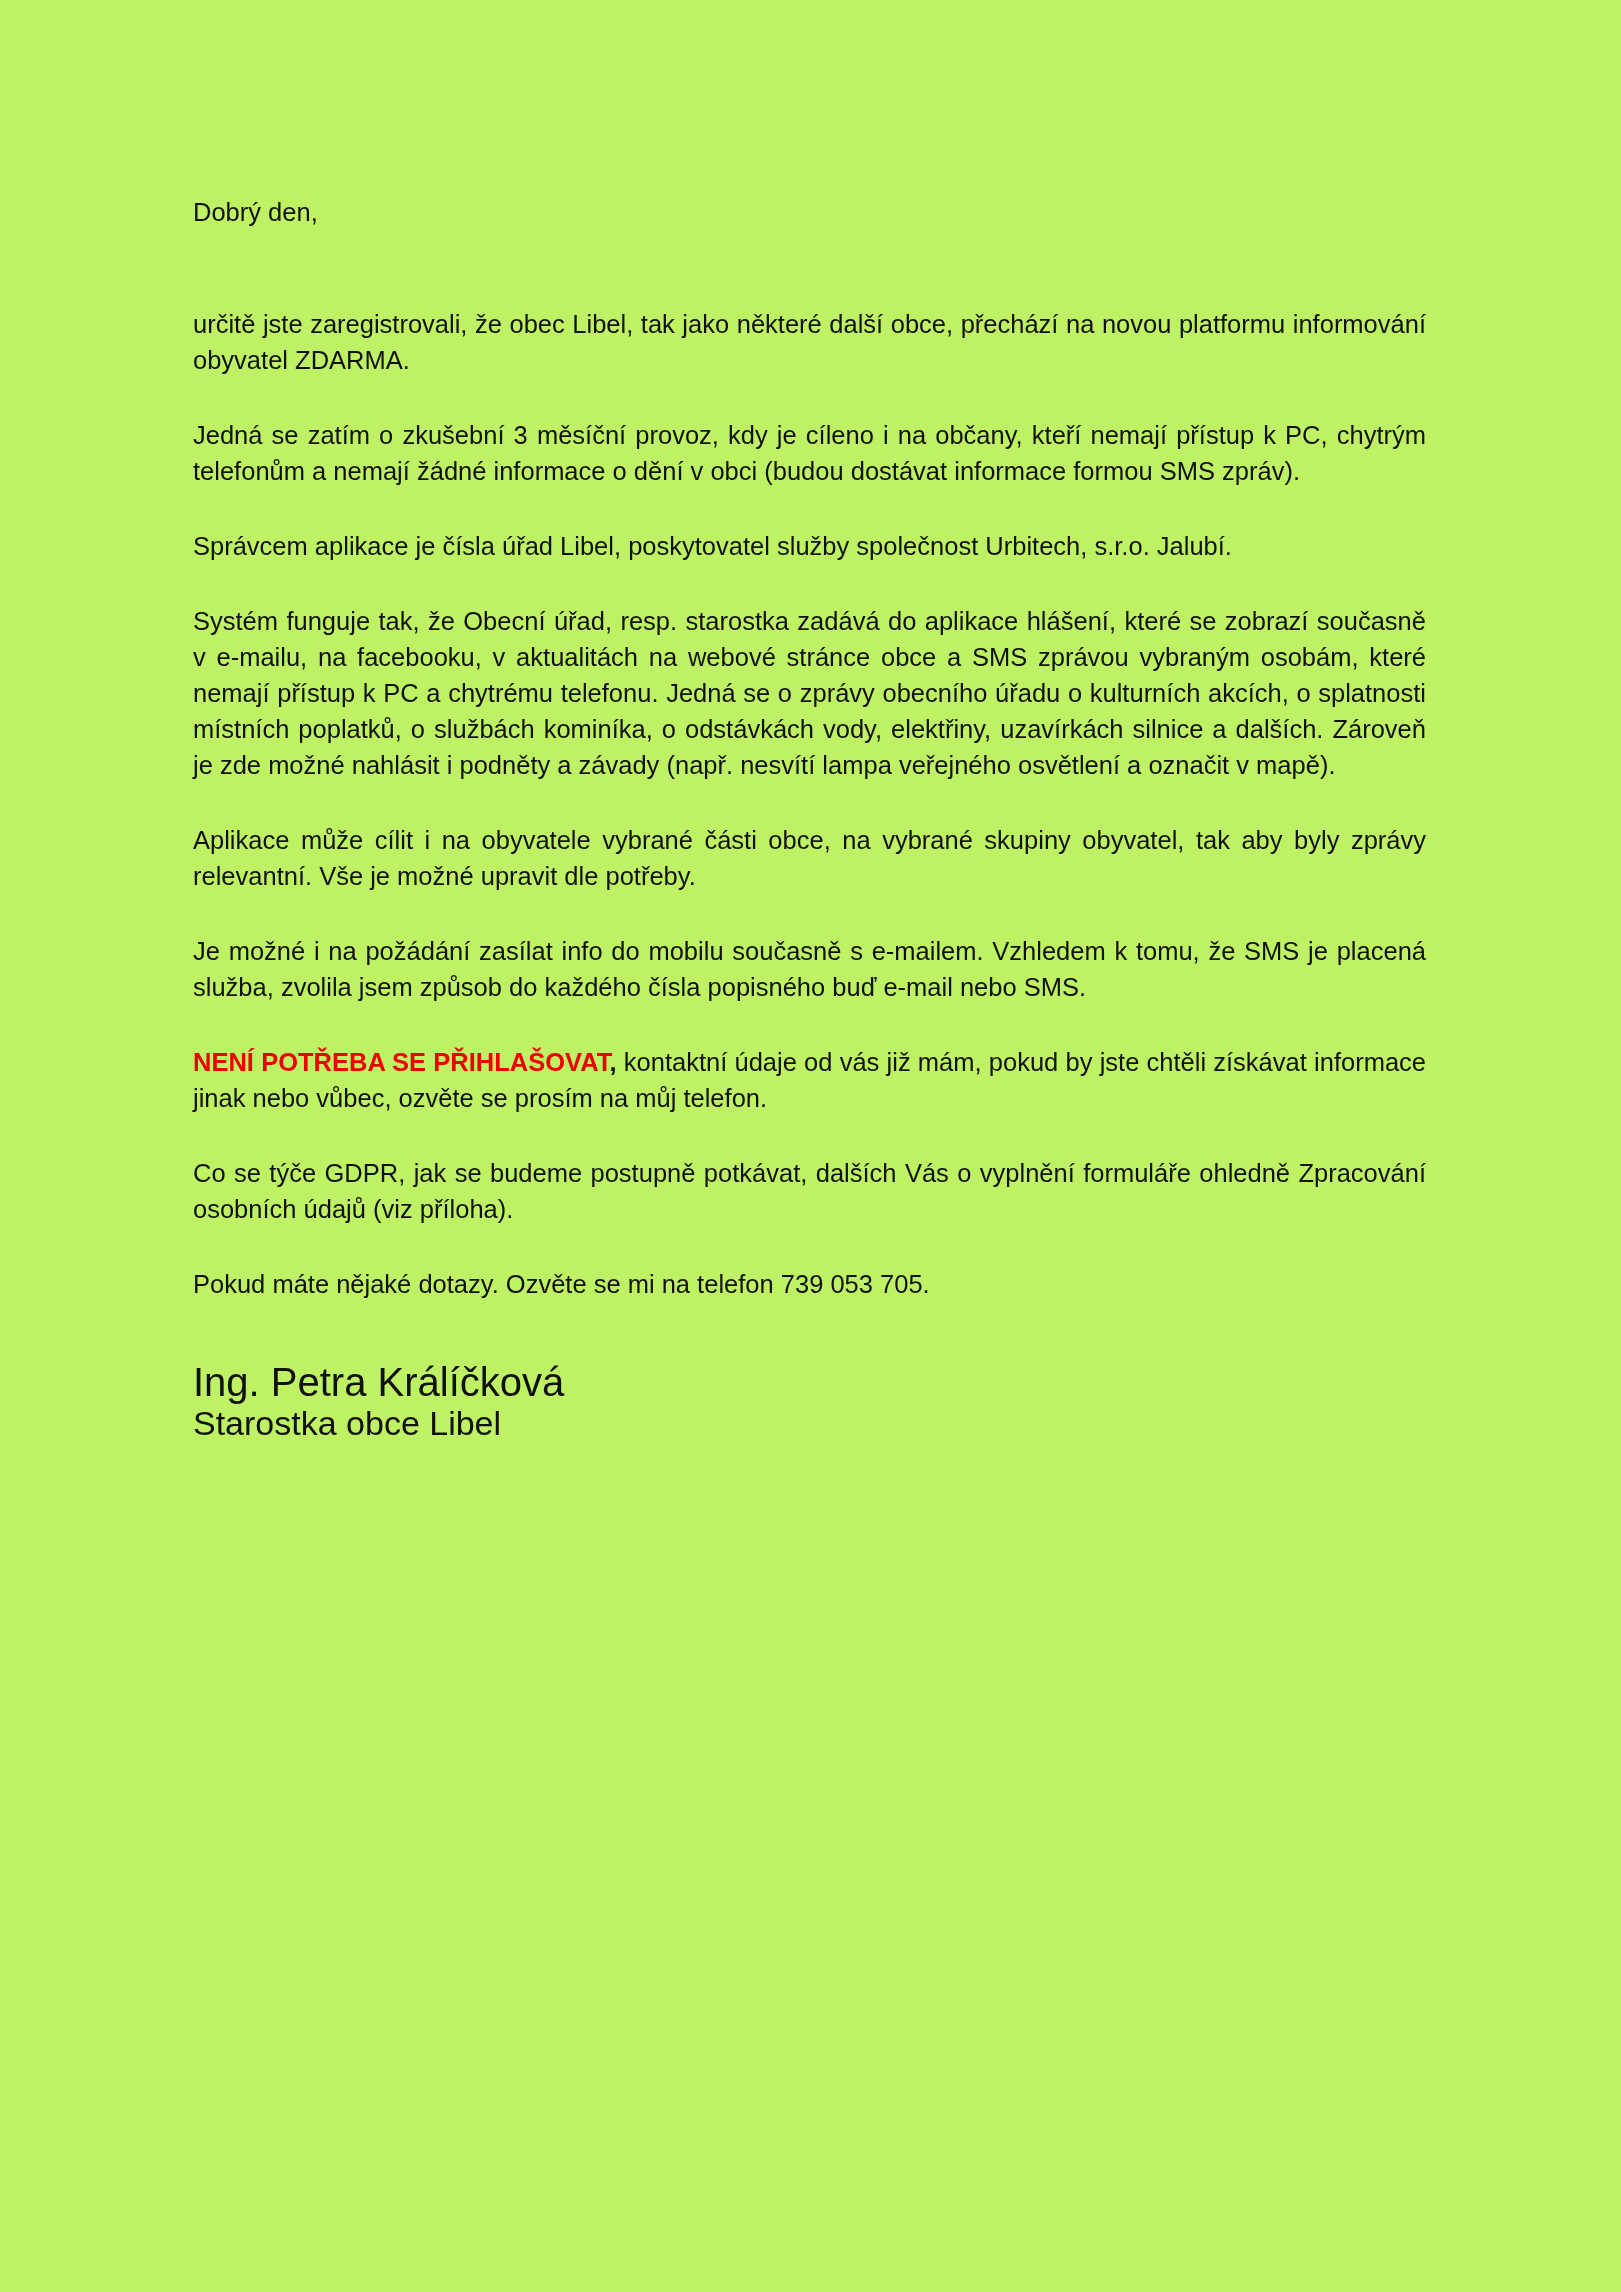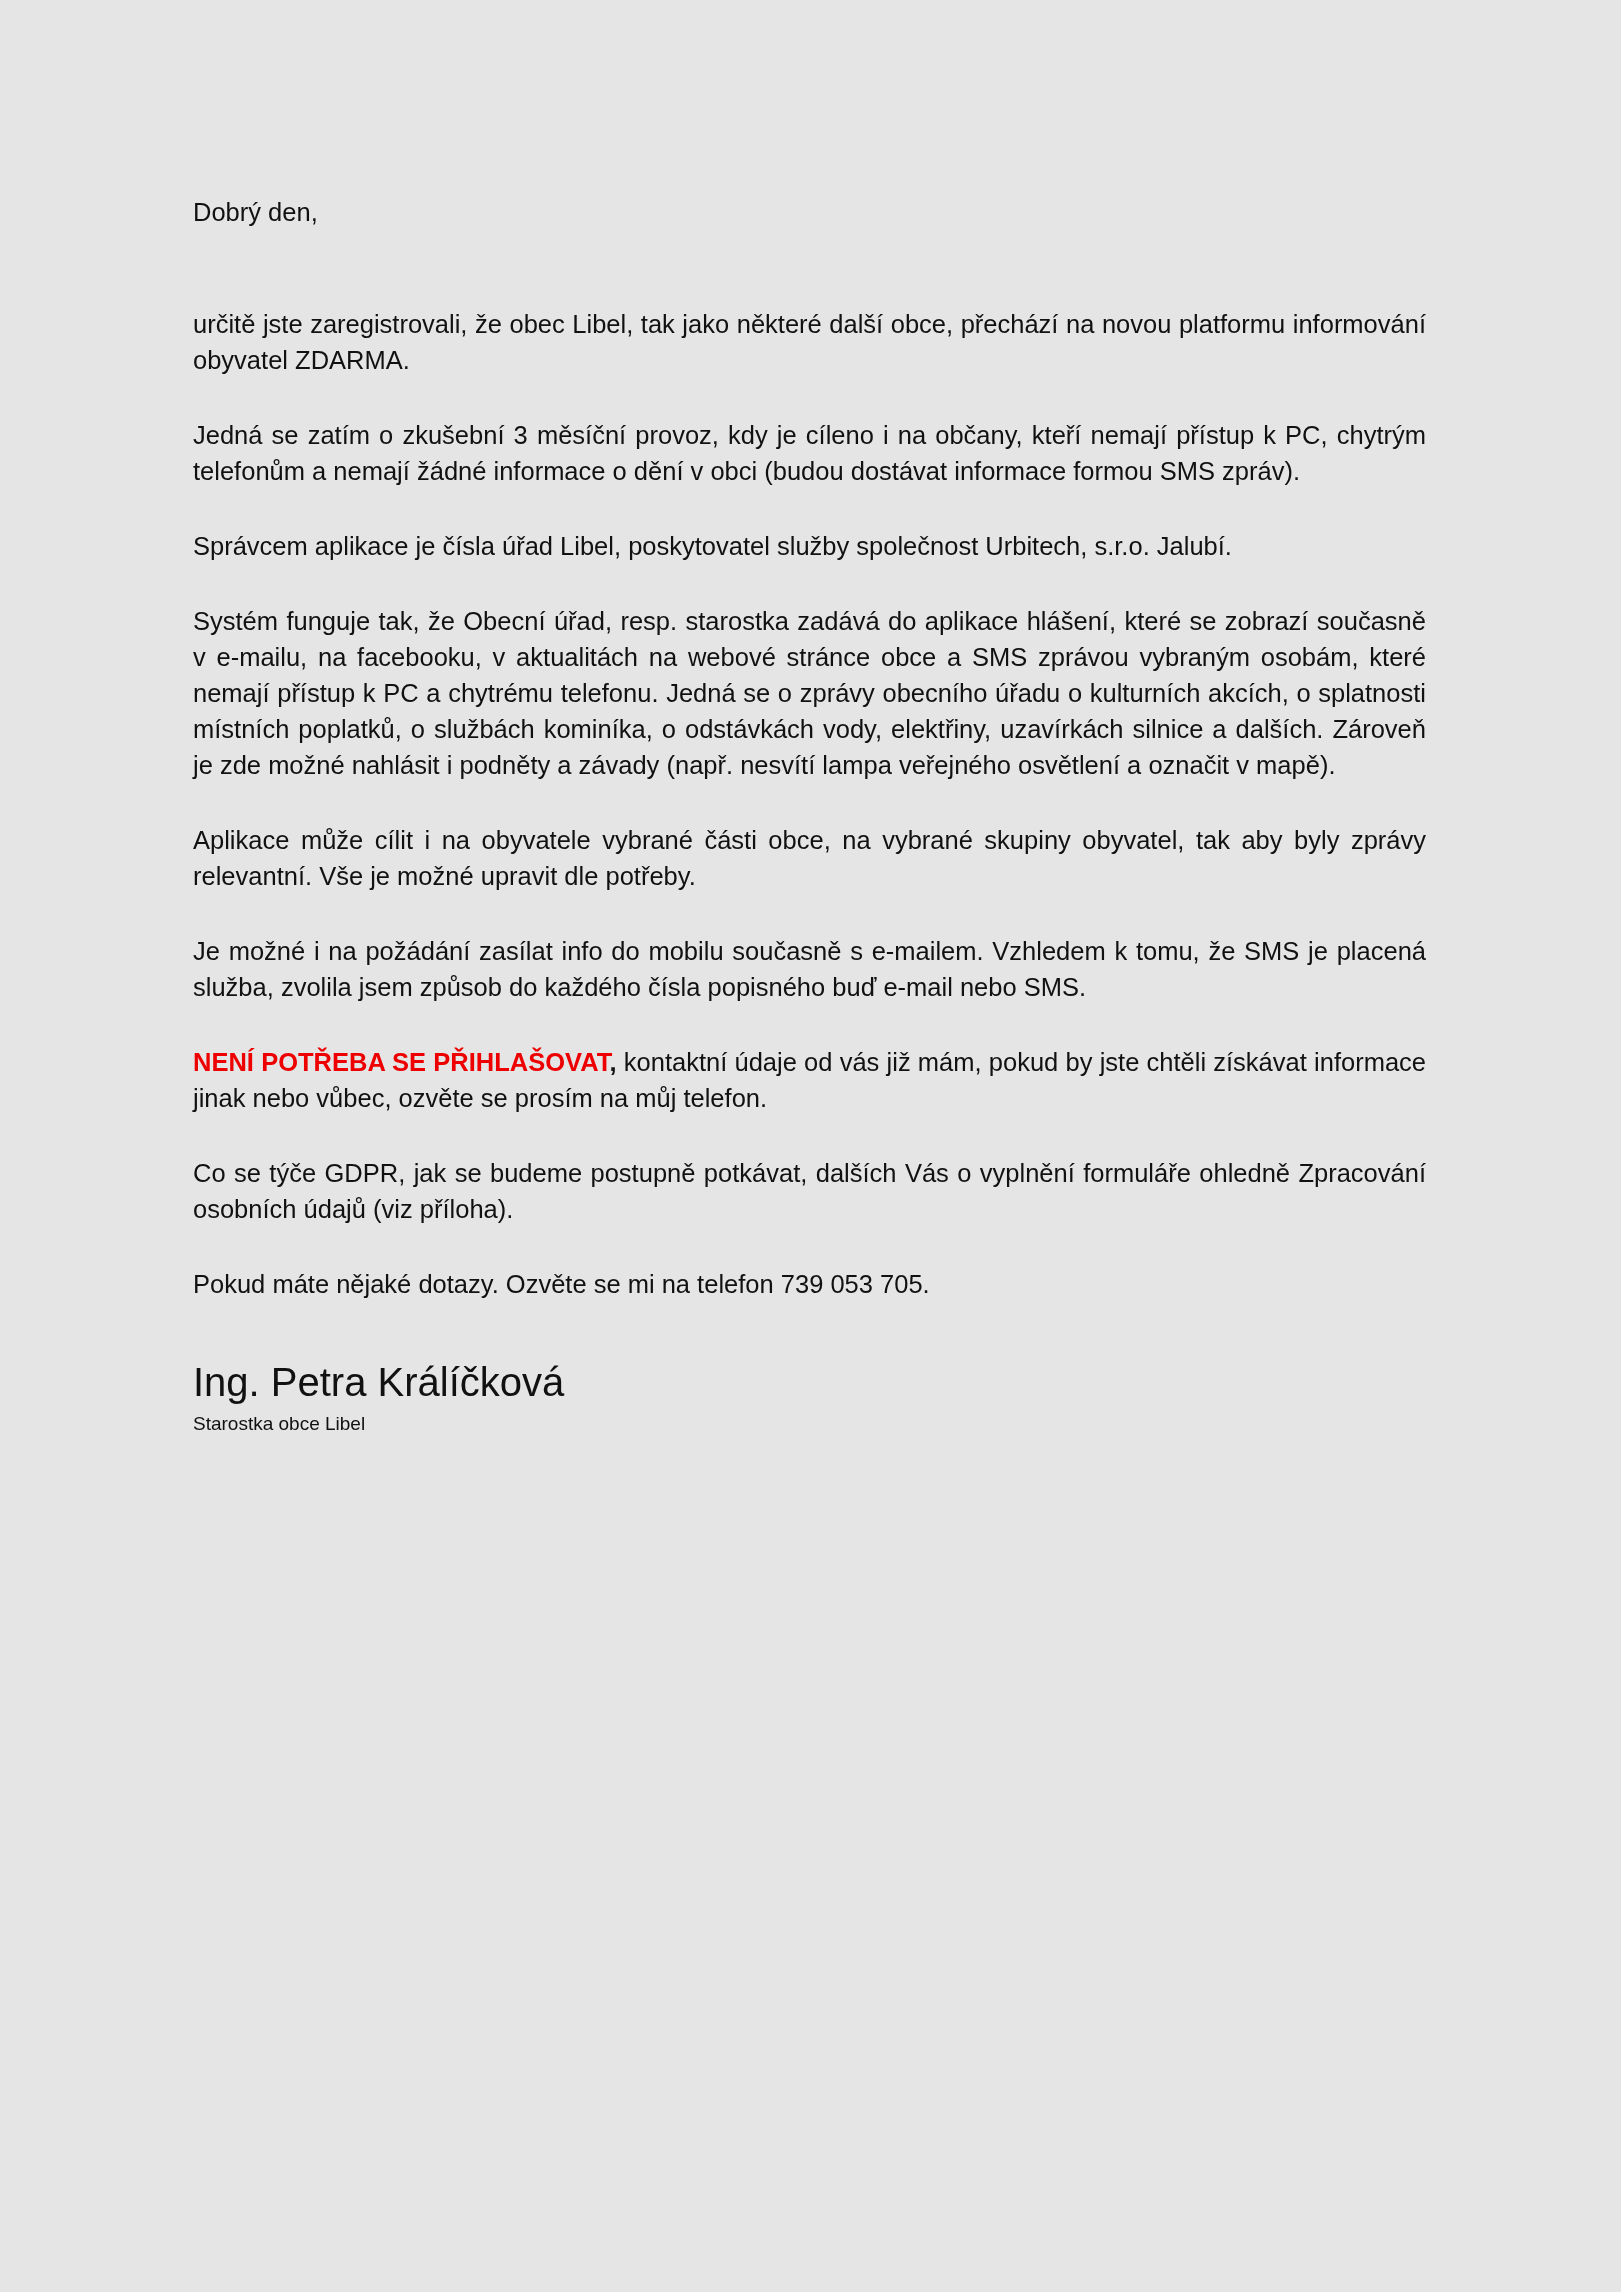--- a/index.html
+++ b/index.html
@@ -4,21 +4,21 @@
 <style>
   html, body {
     margin: 0;
     padding: 0;
     background: #ffffff;
   }
   .page {
     position: relative;
     width: 1621px;
     height: 2293px;
-    background: #e5e5e5;
+    background: #bef264;
     box-sizing: border-box;
     padding: 194px 195px 0 193px;
     font-family: "Liberation Sans", sans-serif;
     font-size: 25.5px;
     line-height: 36px;
     color: #111111;
     overflow: hidden;
   }
   .page p {
     margin: 0 0 39px 0;
@@ -43,21 +43,21 @@
   .signature {
     margin-top: 59px;
   }
   .sig-name {
     font-size: 40px;
     line-height: 43px;
     margin: 0 !important;
     text-align: left !important;
   }
   .sig-role {
-    font-size: 19px;
+    font-size: 34px;
     line-height: 39px;
     margin: 0 !important;
     text-align: left !important;
   }
 </style>
 </head>
 <body>
 
 <div class="page">
 

